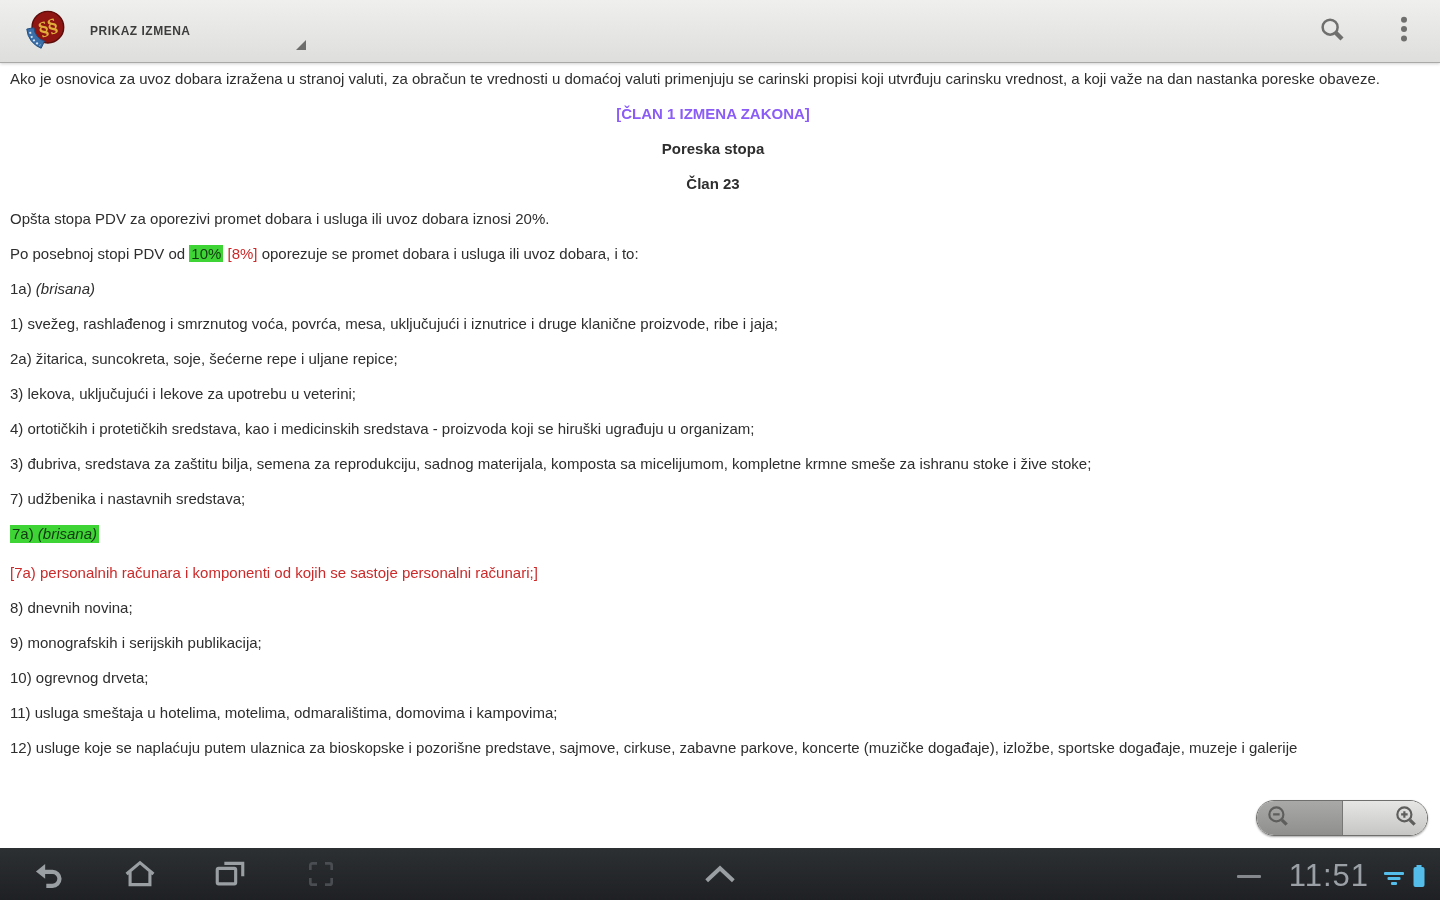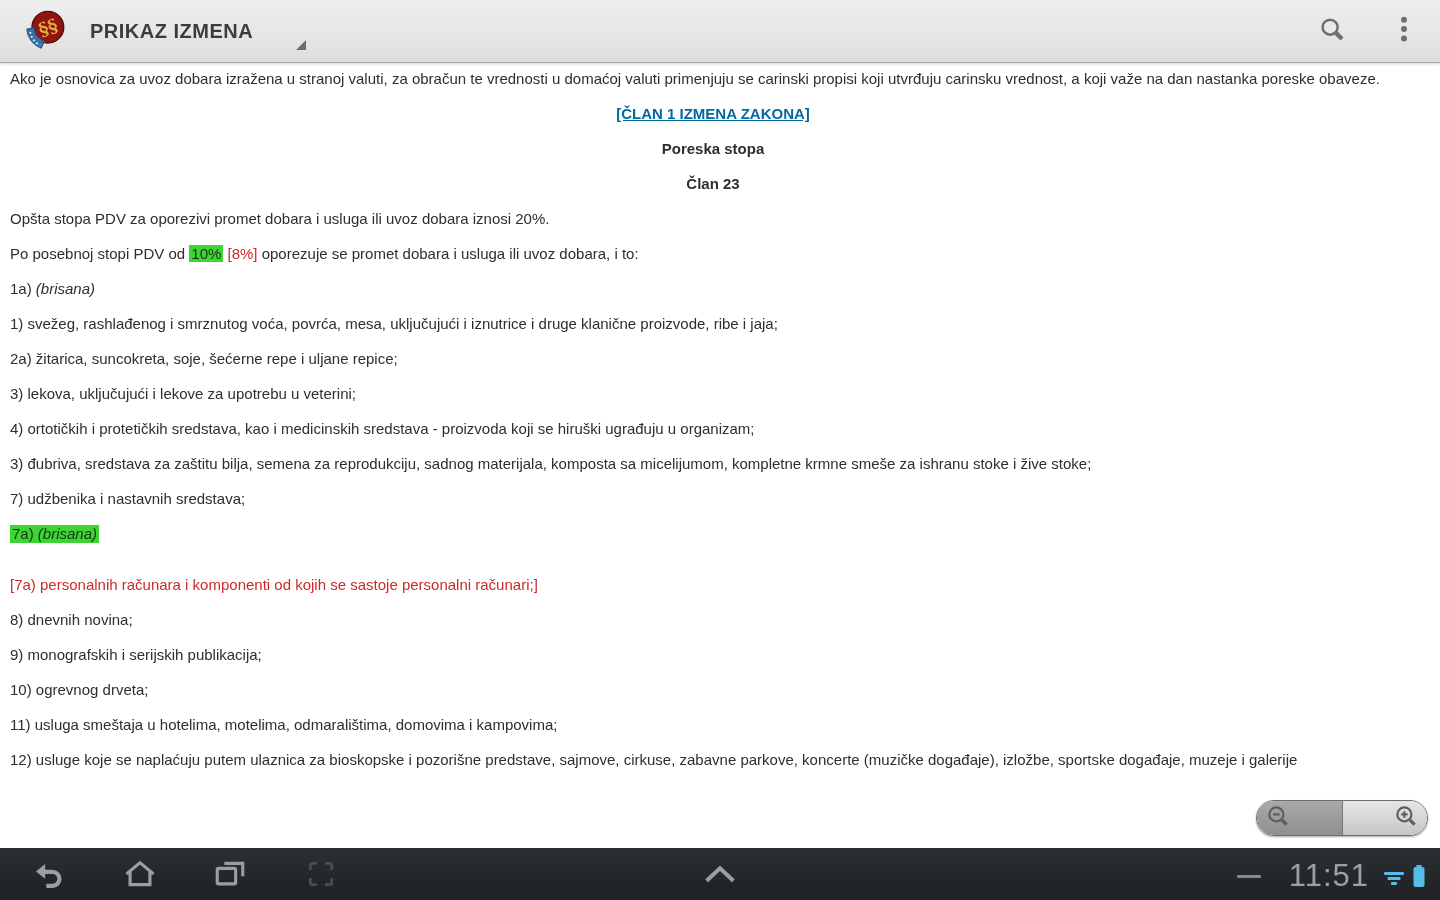--- a/index.html
+++ b/index.html
@@ -7,34 +7,34 @@
     font-family:"Liberation Sans","DejaVu Sans",sans-serif; }
   #screen { position:relative; width:1440px; height:900px; background:#fff; overflow:hidden; }
 
   
   .action-bar { position:absolute; top:0; left:0; width:1440px; height:63px;
     background:linear-gradient(#efefed,#dededc); border-bottom:1px solid #a9a9a7;
     box-shadow:0 1px 3px rgba(0,0,0,.18); display:flex; align-items:center; z-index:5; }
   .app-logo { width:46px; height:46px; margin-left:22px; flex:0 0 auto; }
   .title-spinner { position:relative; height:46px; margin-left:22px; width:216px;
     display:flex; align-items:center; cursor:pointer; }
-  .title-spinner .title-text { font-size:20px; font-weight:bold; color:#3c3c3c; letter-spacing:.5px; }
+  .title-spinner .title-text { font-size:12px; font-weight:bold; color:#3c3c3c; letter-spacing:.5px; }
   .spinner-caret { position:absolute; right:0; bottom:4px; width:0; height:0;
     border-left:10px solid transparent; border-bottom:10px solid #6d6d6b; }
   .bar-actions { margin-left:auto; display:flex; align-items:center; height:100%; }
   .bar-btn { width:72px; height:100%; display:flex; align-items:center; justify-content:center; cursor:pointer; }
   .bar-btn svg { color:#6f6f6d; }
 
   
   .doc { position:absolute; top:64px; left:0; width:1440px; height:784px;
     background:#fff; overflow:hidden; padding:6px 24px 0 10px;
     color:#2e2e2e; font-size:15px; line-height:18px; }
   .doc p { margin:0 0 17px 0; }
   .doc .center { text-align:center; font-weight:bold; }
-  .doc .green-head { color:#0369a1;text-decoration:underline; }
+  .doc .green-head { color:#8b5cf6; }
   .hl { background:#3fd435; color:#123812; padding:0 2px; }
   .red { color:#cc2a2a; }
   .brisana-note, .em { font-style:italic; }
   .doc-line.removed { color:#cc2a2a; }
   .doc-line.highlight { display:inline-block; background:#3fd435; color:#123812; padding:0 2px; margin-bottom:17px; }
   .hl-wrap { margin:0 0 17px 0; }
 
   
   .zoom-ctrl { position:absolute; left:1256px; top:800px; width:172px; height:36px;
     border-radius:18px; border:1px solid #6f6f6d; overflow:hidden; display:flex; z-index:6;
@@ -108,21 +108,21 @@
     <p>Opšta stopa PDV za oporezivi promet dobara i usluga ili uvoz dobara iznosi 20%.</p>
     <p><span>Po posebnoj stopi PDV od </span><span class="hl">10%</span> <span class="red">[8%]</span><span> oporezuje se promet dobara i usluga ili uvoz dobara, i to:</span></p>
     <div id="doc-list">
         <p class="doc-line brisana"><span>1a) </span><span class="em">(brisana)</span></p>
         <p class="doc-line normal">1) svežeg, rashlađenog i smrznutog voća, povrća, mesa, uključujući i iznutrice i druge klanične proizvode, ribe i jaja;</p>
         <p class="doc-line normal">2a) žitarica, suncokreta, soje, šećerne repe i uljane repice;</p>
         <p class="doc-line normal">3) lekova, uključujući i lekove za upotrebu u veterini;</p>
         <p class="doc-line normal">4) ortotičkih i protetičkih sredstava, kao i medicinskih sredstava - proizvoda koji se hiruški ugrađuju u organizam;</p>
         <p class="doc-line normal">3) đubriva, sredstava za zaštitu bilja, semena za reprodukciju, sadnog materijala, komposta sa micelijumom, kompletne krmne smeše za ishranu stoke i žive stoke;</p>
         <p class="doc-line normal">7) udžbenika i nastavnih sredstava;</p>
-        <div class="hl-wrap"><p class="doc-line highlight" style="margin-bottom: 16px;"><span>7a) </span><span class="em">(brisana)</span></p></div>
+        <div class="hl-wrap"><p class="doc-line highlight" style="margin-bottom: 4px;"><span>7a) </span><span class="em">(brisana)</span></p></div>
         <p class="doc-line removed">[7a) personalnih računara i komponenti od kojih se sastoje personalni računari;]</p>
         <p class="doc-line normal">8) dnevnih novina;</p>
         <p class="doc-line normal">9) monografskih i serijskih publikacija;</p>
         <p class="doc-line normal">10) ogrevnog drveta;</p>
         <p class="doc-line normal">11) usluga smeštaja u hotelima, motelima, odmaralištima, domovima i kampovima;</p>
         <p class="doc-line normal">12) usluge koje se naplaćuju putem ulaznica za bioskopske i pozorišne predstave, sajmove, cirkuse, zabavne parkove, koncerte (muzičke događaje), izložbe, sportske događaje, muzeje i galerije</p>
       </div>
   </div>
 
   <div class="zoom-ctrl">

